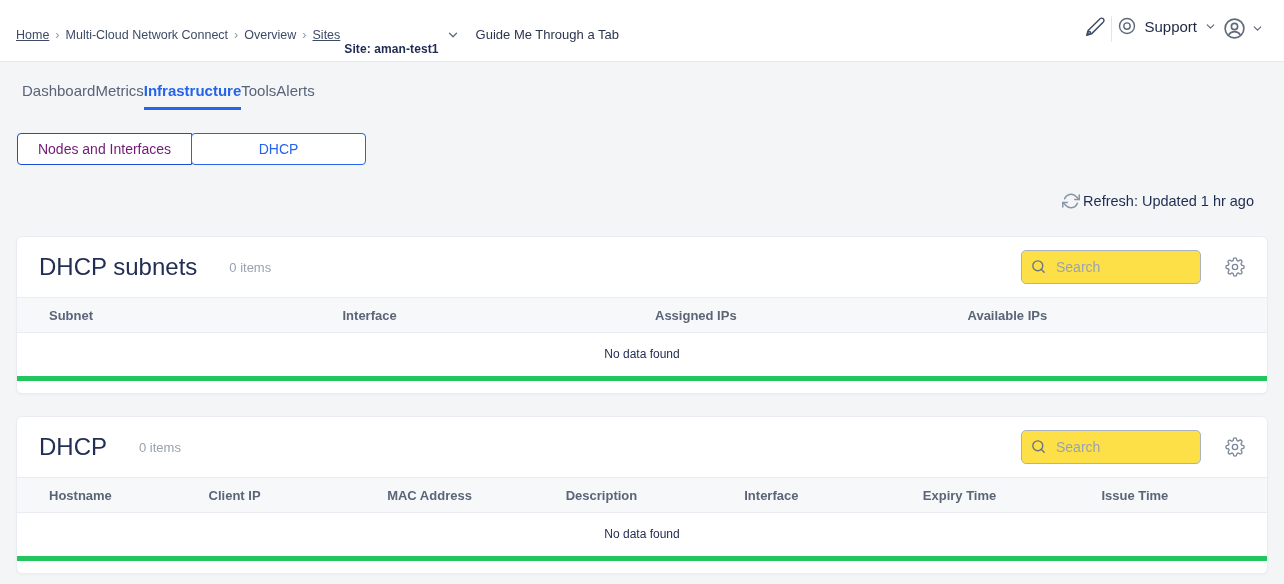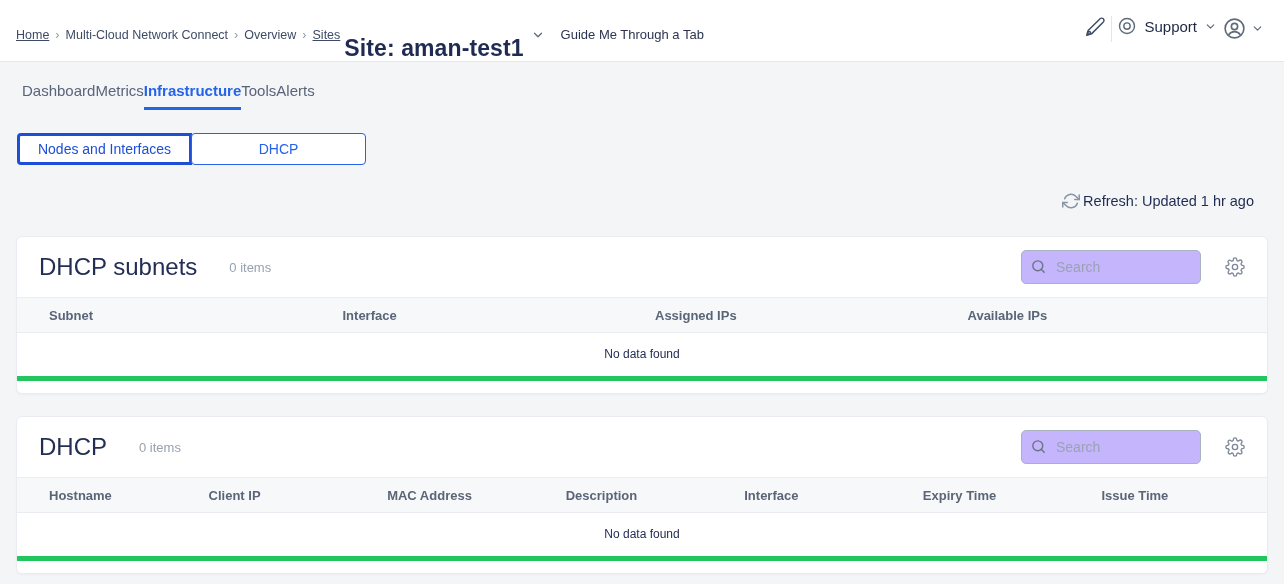--- a/index.html
+++ b/index.html
@@ -19,21 +19,21 @@
     padding: 8px 20px 0 16px;
     display: flex;
     justify-content: space-between;
   }
   .topbar-left { display: flex; flex-direction: row; gap: 4px; }
   .breadcrumb { display: flex; align-items: center; gap: 6px; font-size: 12.5px; color: #3e4b66; }
   .crumb { cursor: default; }
   .crumb.link { text-decoration: underline; cursor: pointer; }
   .crumb-sep { color: #8a94a6; }
   .title-row { display: flex; align-items: center; }
-  .page-title { font-size: 23px; font-weight: 600; color: #1f2b52; letter-spacing: .1px; margin-top: 28px; }
+  .page-title { font-size: 12px; font-weight: 600; color: #1f2b52; letter-spacing: .1px; margin-top: 28px; }
   .title-caret { margin-left: 7px; color: #5f6b7a; cursor: pointer; }
   .guide-link { margin-left: 16px; font-size: 13px; color: #2b3550; cursor: pointer; }
   .topbar-right { display: flex; align-items: flex-start; gap: 5px; padding-top: 8px; }
   .icon-btn { color: #3e4b63; cursor: pointer; }
   .vdivider { width: 1px; height: 26px; background: #e1e5ec; }
   .support { display: flex; align-items: center; gap: 7px; cursor: pointer; }
   .support-label { font-size: 15px; color: #1c2742; }
   .muted-icon { color: #5f6b7a; }
   .account { display: flex; align-items: center; gap: 4px; cursor: pointer; }
 
@@ -42,21 +42,21 @@
   .tab {
     font-size: 15px; color: #59637a; padding-bottom: 8px;
     border-bottom: 3px solid transparent; cursor: pointer;
   }
   .tab.active { color: #2563eb; font-weight: 700; border-bottom-color: #2563eb; }
 
   
   .subtabs { display: inline-flex; margin: 23px 0 0 17px; }
   .subtab {
     height: 32px; width: 175px; background: #fff;
-    border: 3px solid #1d4ed8; color: #1d4ed8;
+    border: 1px solid #1d4ed8; color: #701a75;
     font-size: 14px; display: flex; align-items: center; justify-content: center;
     cursor: pointer;
   }
   .subtab:first-child { border-radius: 4px 0 0 4px; }
   .subtab.active {
     border: 1px solid #2563eb; color: #2563eb;
     border-radius: 4px; margin-left: -1px; z-index: 1; position: relative;
   }
 
   
@@ -76,21 +76,21 @@
   }
   .panel + .panel { margin-top: 22px; }
   .panel-head { display: flex; align-items: center; height: 60px; padding: 0 22px; }
   .panel-title { font-size: 24px; color: #232e54; font-weight: 500; }
   .panel-count { font-size: 13px; color: #98a1b0; margin-left: 32px; }
   .panel-head-right { margin-left: auto; display: flex; align-items: center; gap: 24px; }
   .search-wrap { position: relative; }
   .search-input {
     width: 180px; height: 34px; border: 1px solid #aab2c0; border-radius: 5px;
     padding: 0 10px 0 34px; font-size: 14px; color: #232e54;
-    font-family: "Liberation Sans", sans-serif; outline: none; background: #c4b5fd;
+    font-family: "Liberation Sans", sans-serif; outline: none; background: #fde047;
   }
   .search-input::placeholder { color: #9aa3b2; }
   .search-icon { position: absolute; left: 9px; top: 8px; color: #6b7486; }
   .gear { color: #7c8699; cursor: pointer; }
 
   table { width: 100%; border-collapse: collapse; }
   thead th {
     background: #f7f8fa; text-align: left;
     border-top: 1px solid #e9edf2; border-bottom: 1px solid #e9edf2;
     font-size: 13px; font-weight: 700; color: #5a6578;

